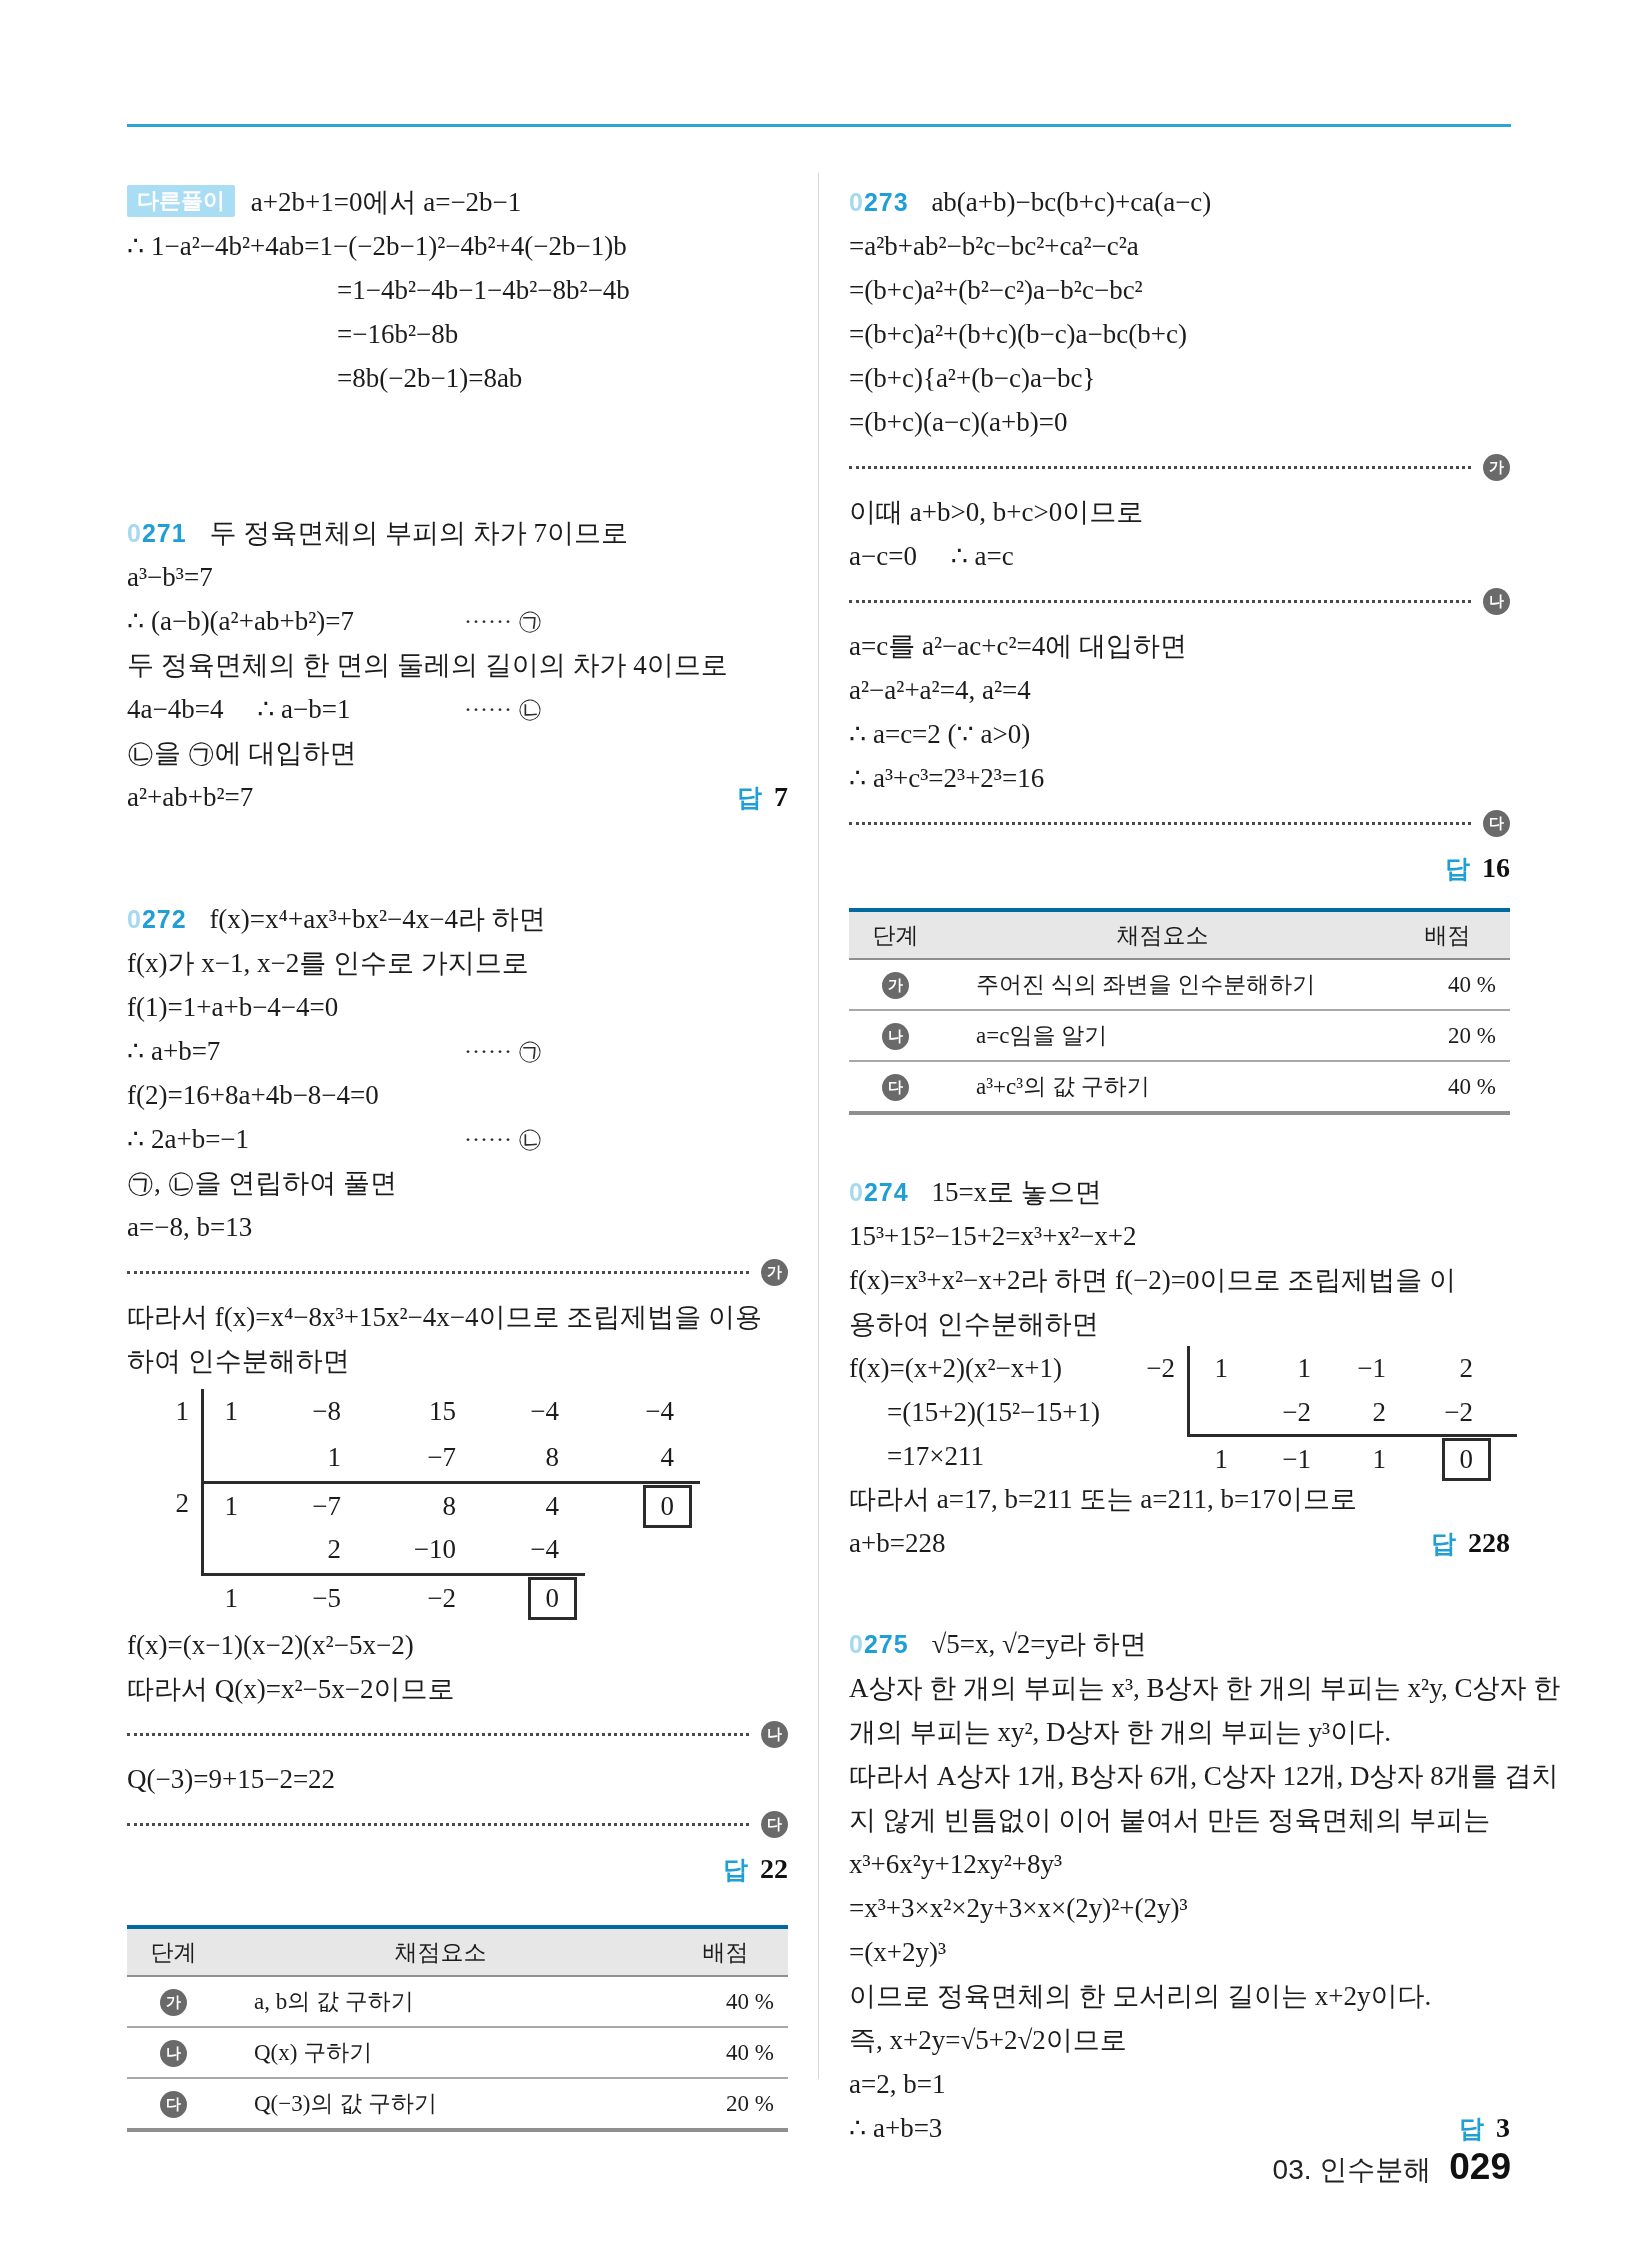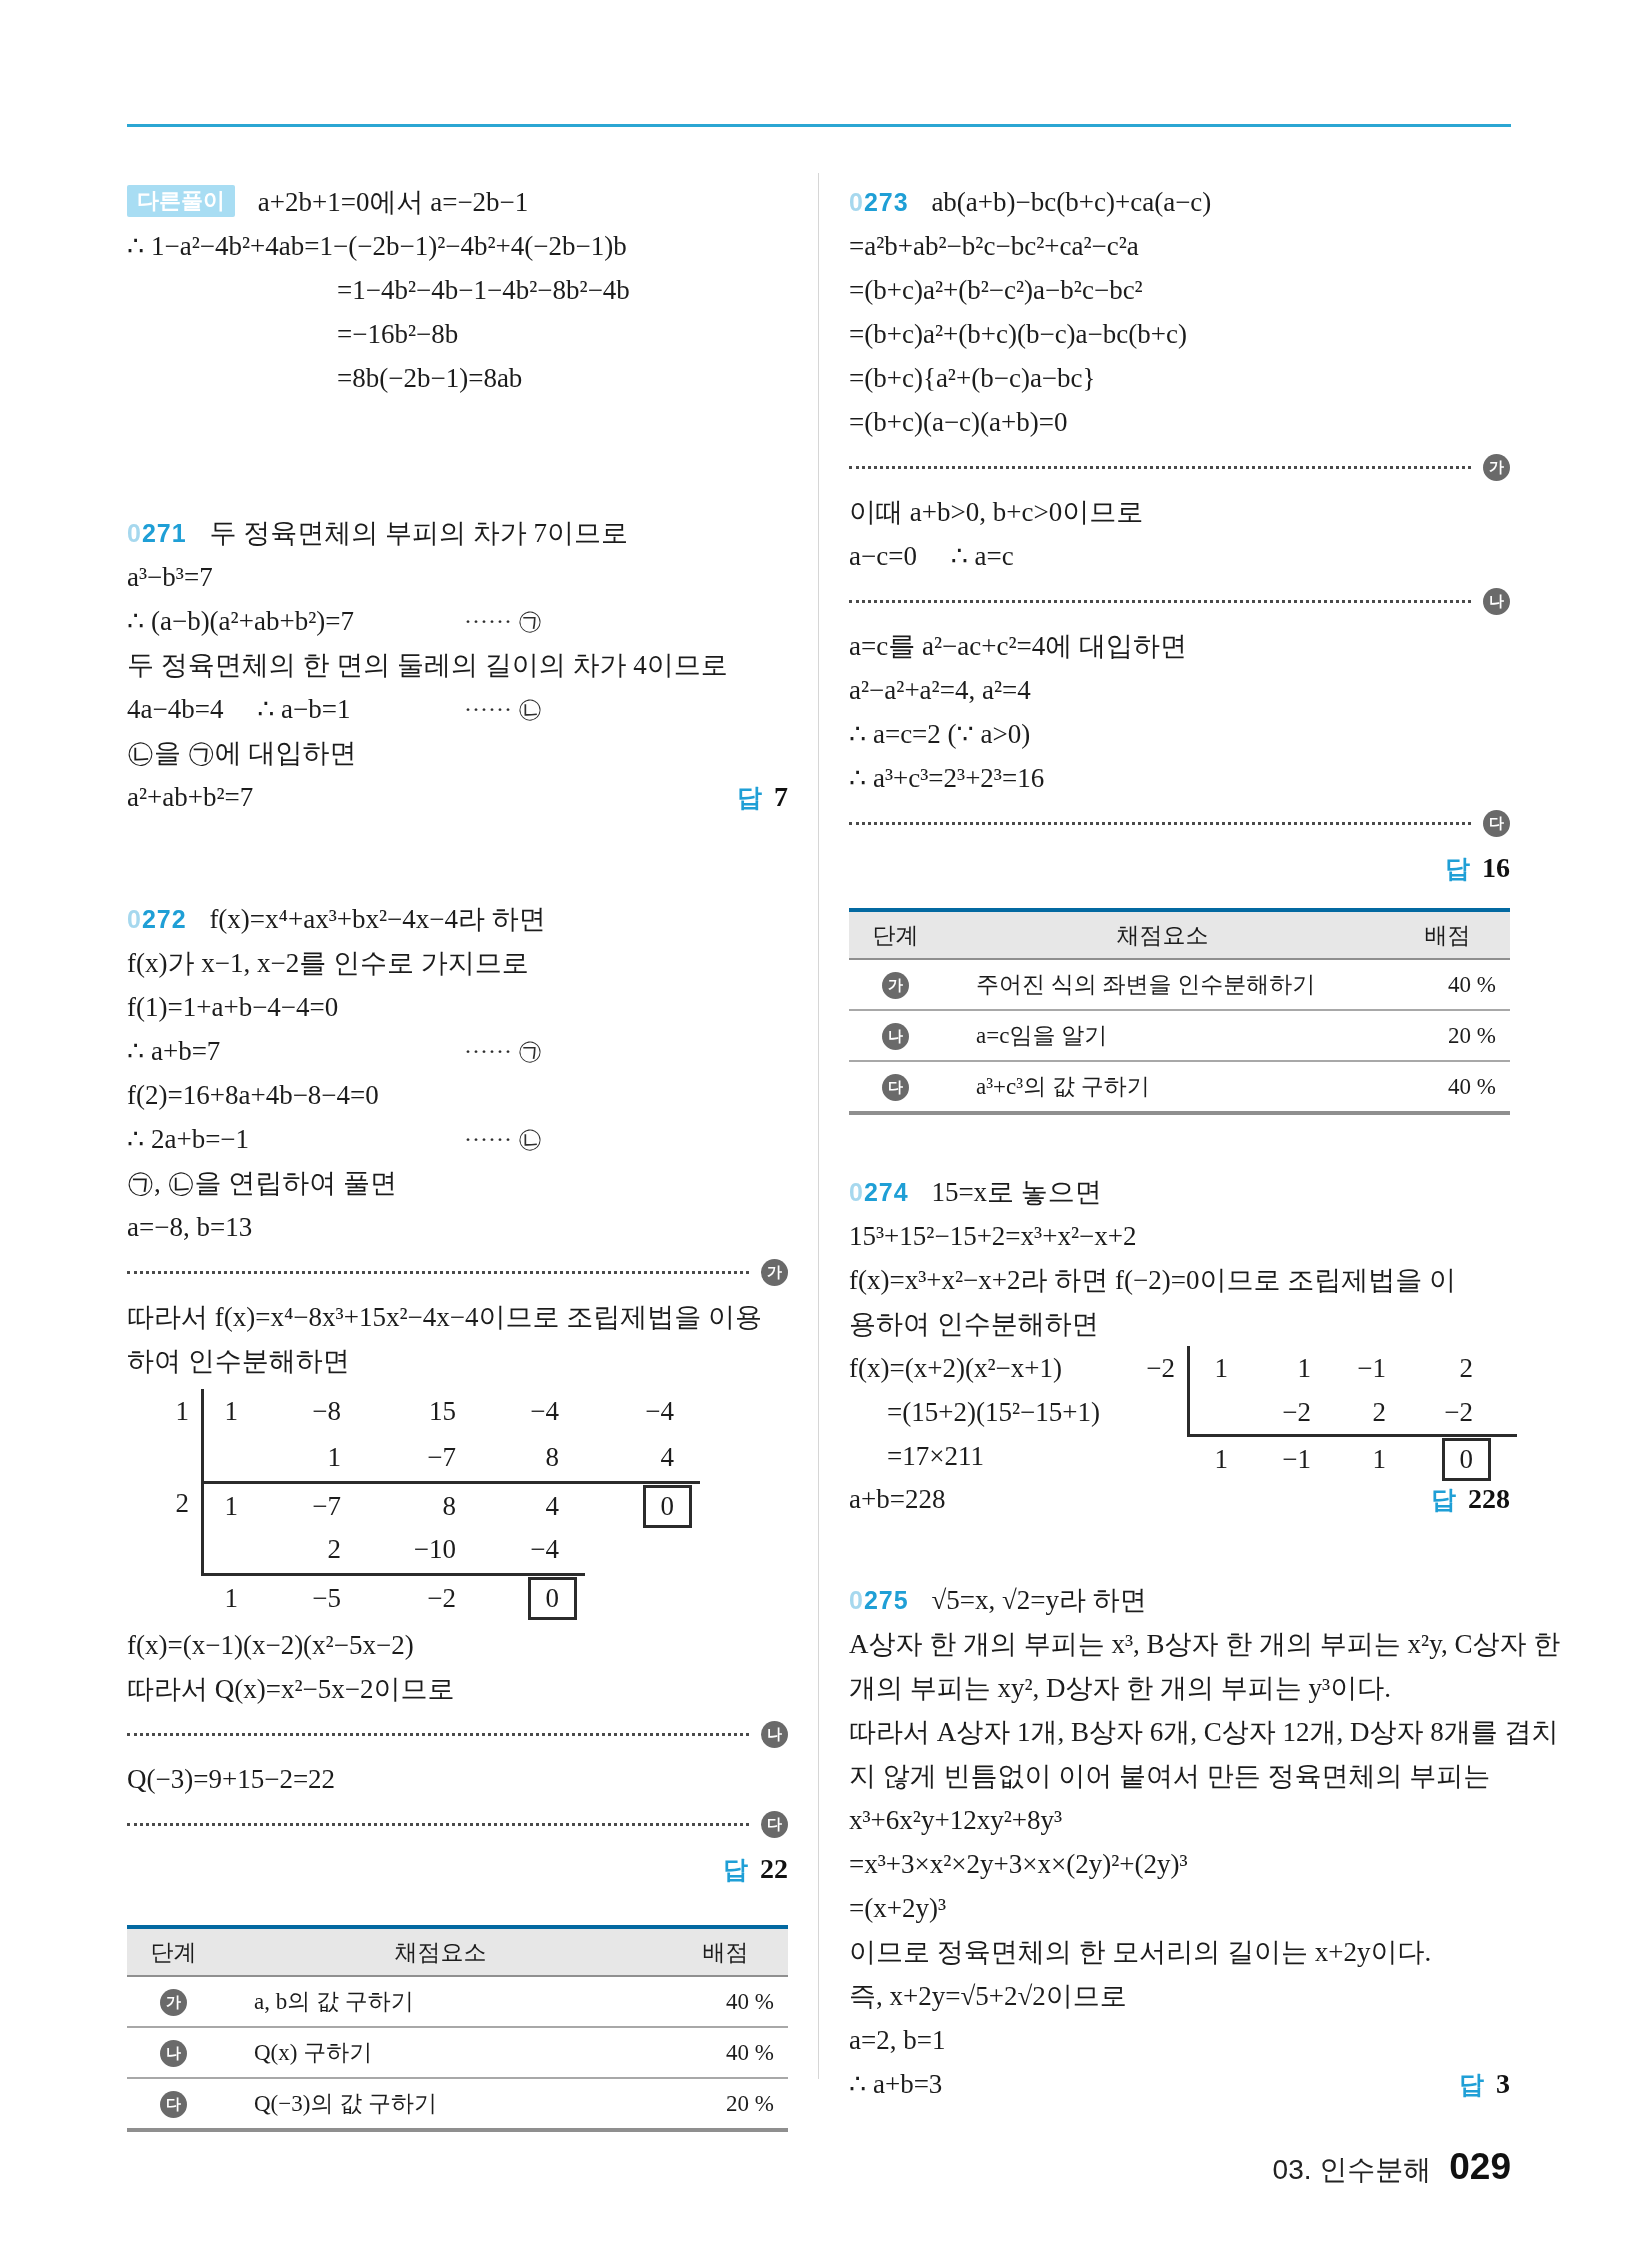--- a/index.html
+++ b/index.html
@@ -11,21 +11,21 @@
   .col-left{left:127px;}
   .col-right{left:849px;}
   .line{position:relative;height:44px;line-height:44px;font-size:27px;white-space:nowrap;}
   .indent{padding-left:210px;}
   .indent-sm{padding-left:38px;}
   .pnum{font-family:"Liberation Sans","DejaVu Sans",sans-serif;font-weight:bold;
         font-size:25px;letter-spacing:1px;margin-right:16px;}
   .pnum .z{color:#a6d8ee;}
   .pnum .n{color:#1f9fd6;}
   .badge{display:inline-block;background:#a8ddf3;color:#ffffff;font-weight:bold;font-size:22px;
-         line-height:32px;padding:0 10px;margin-right:16px;border-radius:2px;vertical-align:3px;
+         line-height:32px;padding:0 10px;margin-right:9px;border-radius:2px;vertical-align:3px;
          font-family:"Liberation Sans","DejaVu Sans",sans-serif;}
   .eqmark{position:absolute;left:337px;top:0;font-size:24px;color:#2e2e2e;}
   .ans{position:absolute;right:0;top:0;}
   .albl{color:#1f9fd6;font-weight:bold;font-size:25px;margin-right:12px;
         font-family:"Liberation Sans","DejaVu Sans",sans-serif;}
   .aval{font-weight:bold;font-size:28px;color:#111;}
   .dotsep{display:flex;align-items:center;height:46px;}
   .dotsep .dl{flex:1;border-top:3px dotted #4a4a4a;height:0;}
   .gc{display:inline-flex;width:27px;height:27px;border-radius:50%;background:#6a6a6a;color:#fff;
       font-size:15px;font-weight:bold;align-items:center;justify-content:center;flex:0 0 auto;
@@ -305,20 +305,21 @@
           <span class="d"></span>
           <span class="c ht">1</span>
           <span class="c ht">−1</span>
           <span class="c ht">1</span>
           <span class="c ht"><span class="bx">0</span></span>
           <span class="c ht"></span>
         </div>
       </div>
     </div>
 
+    <div class="line"><span>따라서 a=17, b=211 또는 a=211, b=17이므로</span></div>
     <div class="line">
       <span>a+b=228</span>
       <span class="ans"><span class="albl">답</span><span class="aval">228</span></span>
     </div>
   </div>
 
   <div class="mt6">
     <div class="line">
       <span class="pnum"><span class="z">0</span><span class="n">275</span></span>
       <span>√5=x, √2=y라 하면</span>

